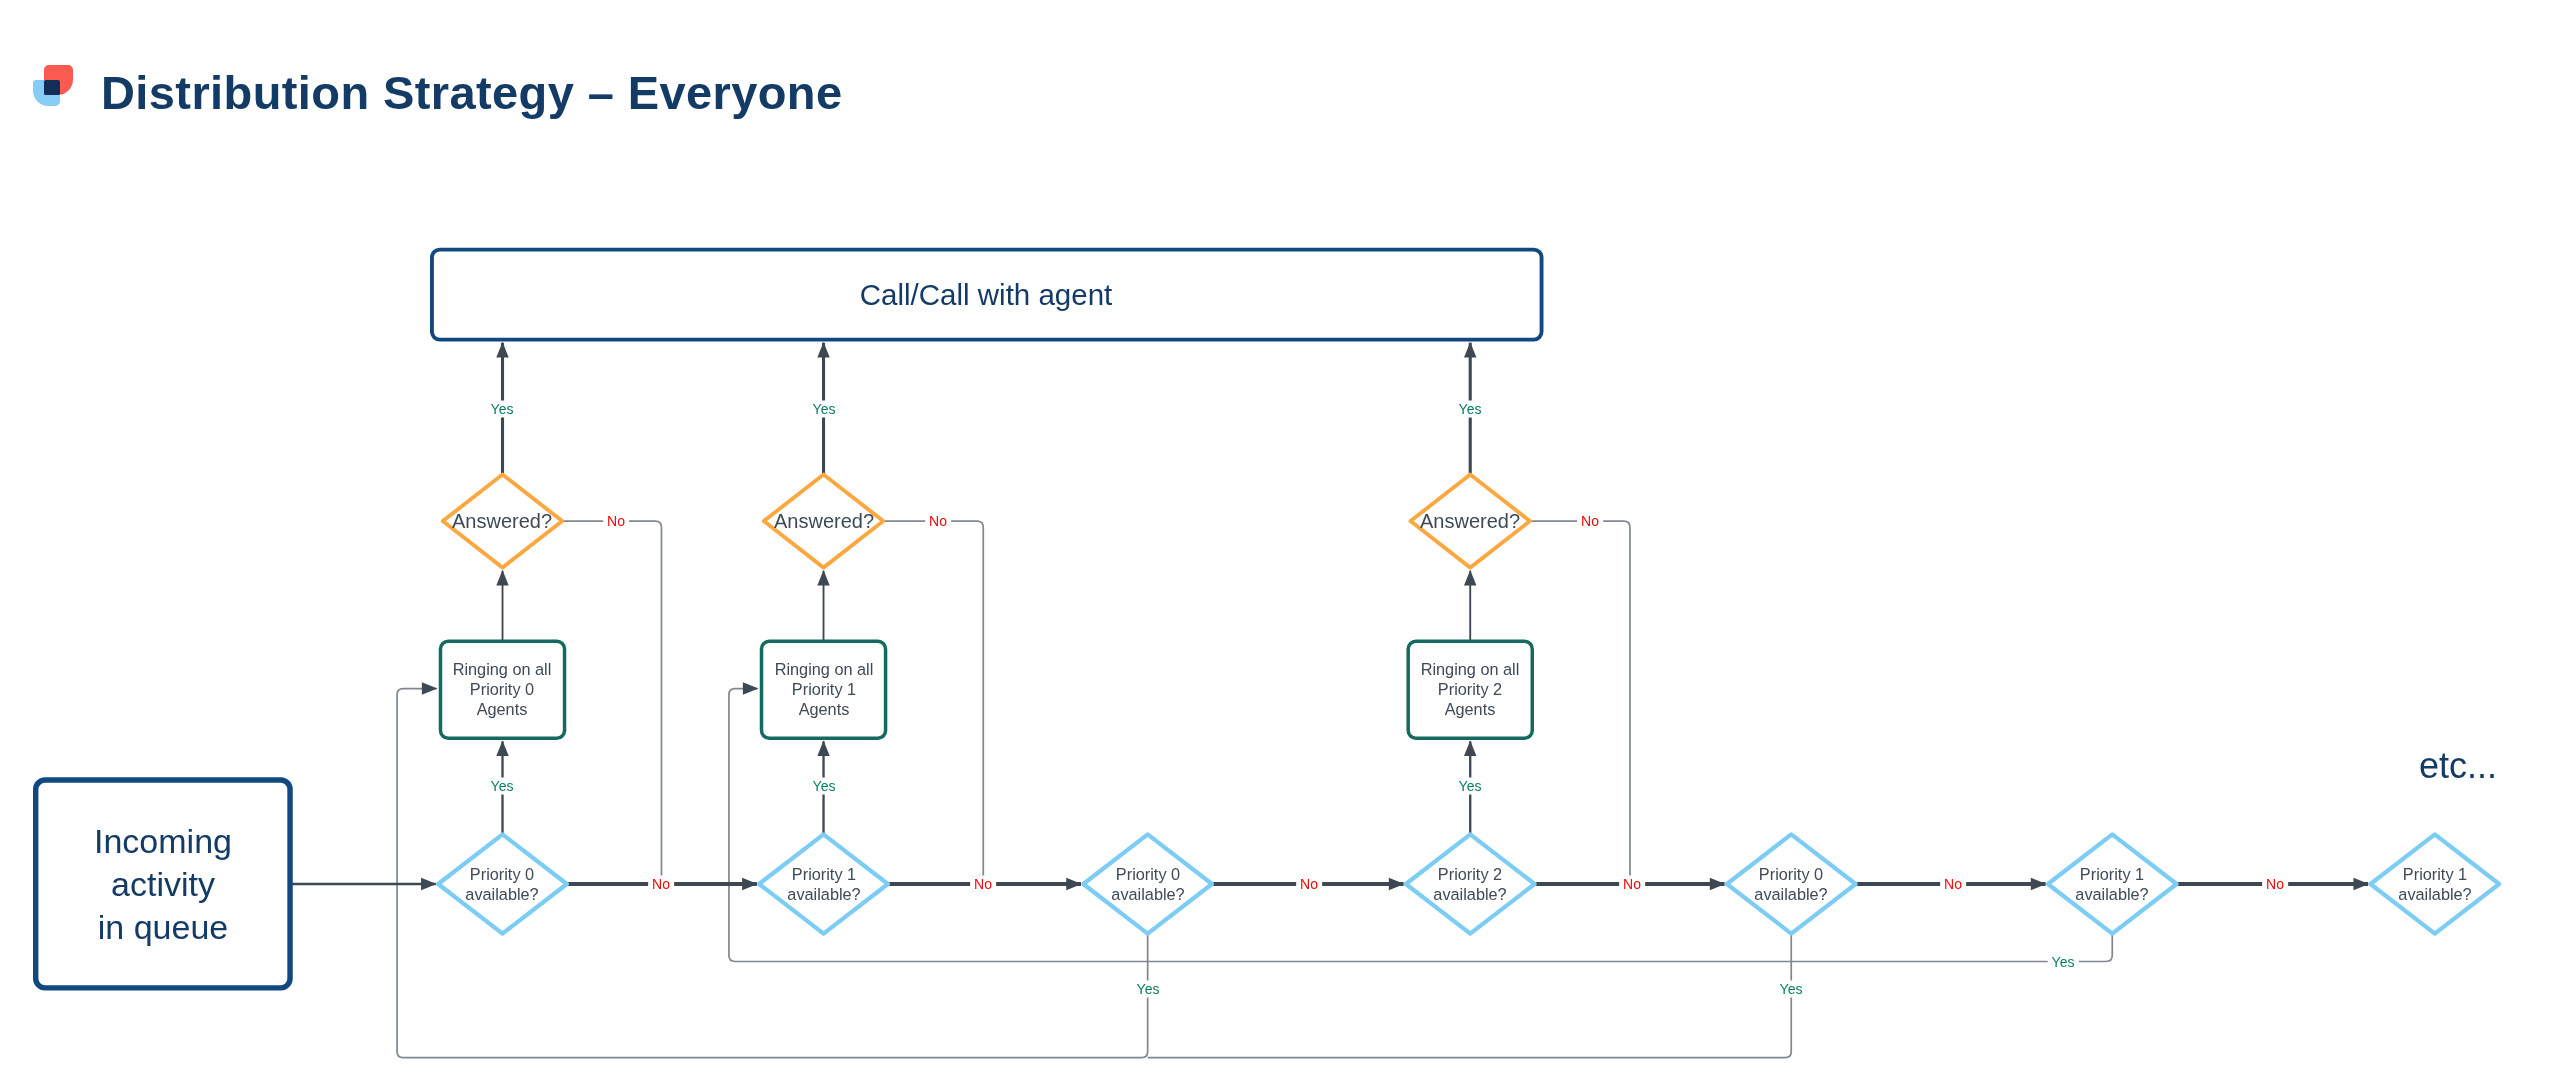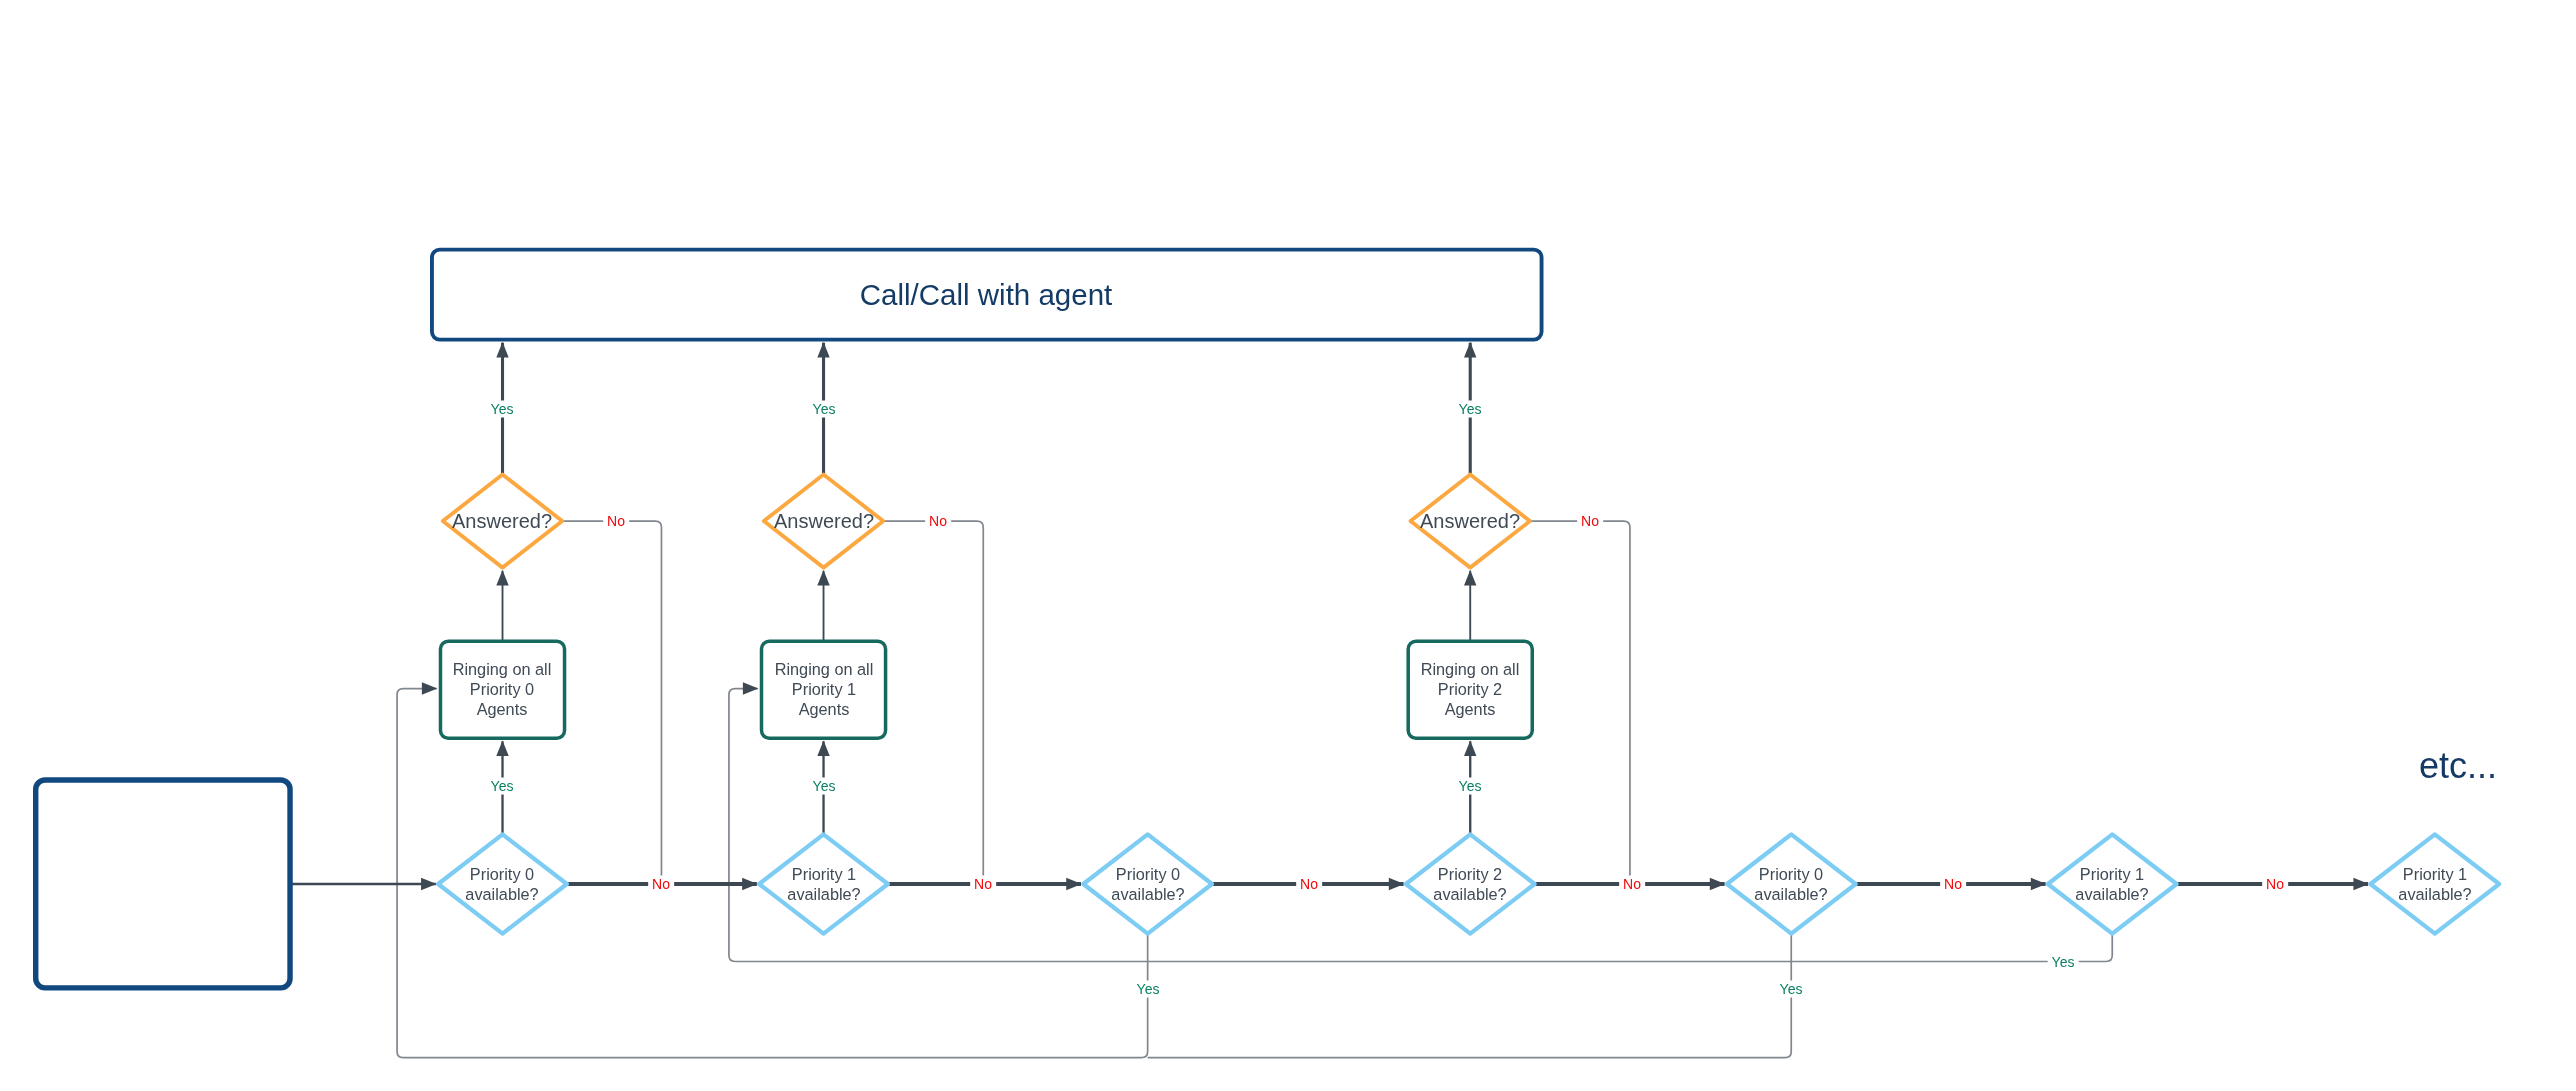--- a/index.html
+++ b/index.html
@@ -49,20 +49,28 @@
   .dia-blue{fill:#fff;stroke:var(--diamond-blue);stroke-width:5.5;stroke-linejoin:round;}
   .eg{stroke:var(--edge-gray);fill:none;stroke-width:2.2;}
   .ed{stroke:var(--edge-dark);fill:none;}
   .w2{stroke-width:2.4;} .w3{stroke-width:3;} .w4{stroke-width:4;} .w5{stroke-width:5;}
 </style>
 </head>
 <body>
 
 <div class="canvas">
 
+  <div class="hdr">
+    <div class="logo">
+      <div class="red"></div>
+      <div class="blue"></div>
+      <div class="navy"></div>
+    </div>
+    <div class="title">Distribution Strategy – Everyone</div>
+  </div>
 
   <svg class="wires" width="2576" height="1091" viewBox="0 0 3322 1407">
     <defs>
       <marker id="arr" markerUnits="userSpaceOnUse" markerWidth="22" markerHeight="18" refX="20" refY="9" orient="auto">
         <path d="M1,1 L21,9 L1,17 Z" style="fill:var(--edge-dark)"></path>
       </marker>
     </defs>
 
     <g>
       <path class="eg" d="M725,672 H845 Q853,672 853,680 V1140"></path>
@@ -108,20 +116,23 @@
       <polygon class="dia-blue" points="979,1140 1062,1076 1145,1140 1062,1204"></polygon>
       <polygon class="dia-blue" points="1397,1140 1480,1076 1563,1140 1480,1204"></polygon>
       <polygon class="dia-blue" points="1813,1140 1896,1076 1979,1140 1896,1204"></polygon>
       <polygon class="dia-blue" points="2227,1140 2310,1076 2393,1140 2310,1204"></polygon>
       <polygon class="dia-blue" points="2641,1140 2724,1076 2807,1140 2724,1204"></polygon>
       <polygon class="dia-blue" points="3057,1140 3140,1076 3223,1140 3140,1204"></polygon>
     </g>
   </svg>
 
   <div class="lbl navy callchat-t" style="left:986px;top:295px">Call/Call with agent</div>
+  <div class="lbl navy incoming-t" style="left:163px;top:884px">Incoming
+activity
+in queue</div>
 
   <div class="lbl ringing-t" style="left:502px;top:689px">Ringing on all
 Priority 0
 Agents</div>
   <div class="lbl ringing-t" style="left:824px;top:689px">Ringing on all
 Priority 1
 Agents</div>
   <div class="lbl ringing-t" style="left:1470px;top:689px">Ringing on all
 Priority 2
 Agents</div>

